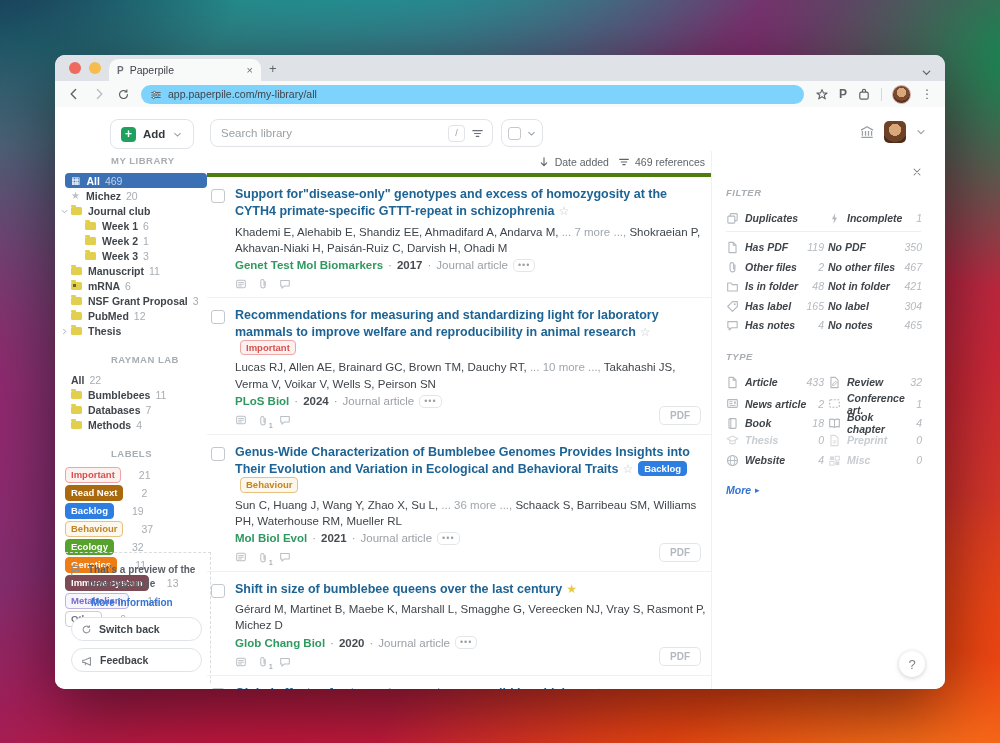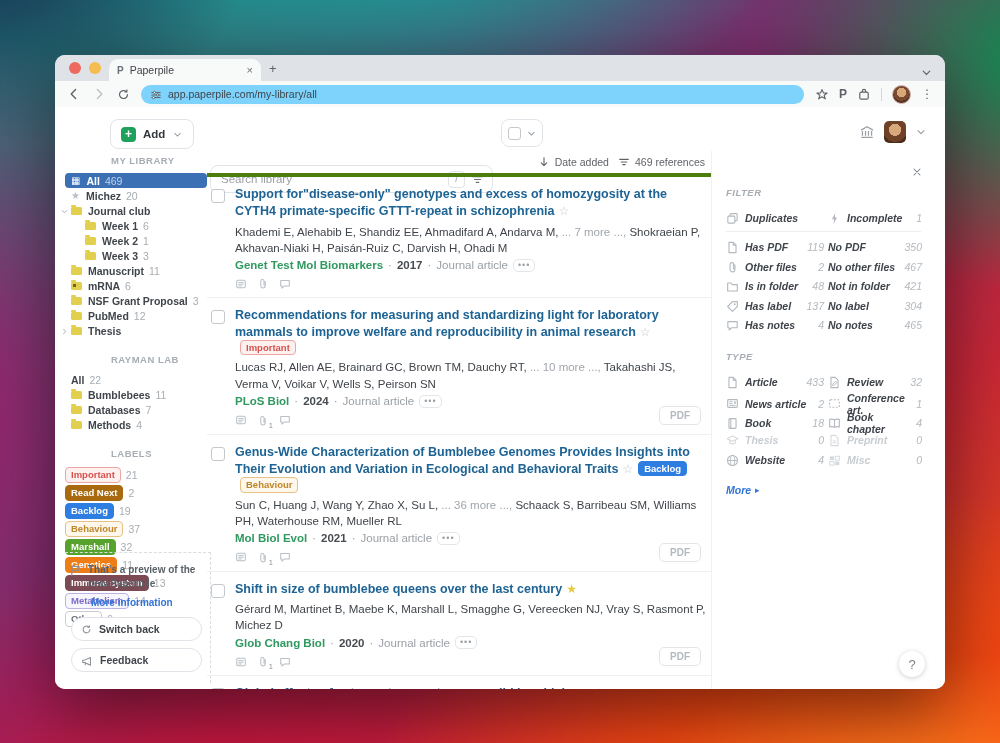--- a/index.html
+++ b/index.html
@@ -39,21 +39,21 @@
     radial-gradient(circle at 50% 38%, #d8a87a 0 34%, #7a4a2e 35% 60%, #5a3420 61%);border:1px solid #caa;}
   .ic{display:inline-block;vertical-align:middle;flex:none;}
   
   .app{position:absolute;left:0;top:52px;right:0;bottom:0;background:#fff;font-size:11px;color:#3f444a;}
   .addbtn{position:absolute;left:55px;top:12px;height:28px;border:1px solid #e0e3e7;border-radius:8px;
     display:flex;align-items:center;gap:7px;padding:0 10px;background:#fff;}
   .addsq{width:15px;height:15px;border-radius:4px;background:#1fa15d;color:#fff;font-size:12px;
     line-height:15px;text-align:center;font-weight:700;}
   .addbtn b{font-size:11.5px;color:#33383d;}
   .searchbox{position:absolute;left:155px;top:12px;width:283px;height:28px;border:1px solid #e0e3e7;
-    border-radius:8px;display:flex;align-items:center;padding:0 8px;gap:6px;box-sizing:border-box;margin-top:46px;}
+    border-radius:8px;display:flex;align-items:center;padding:0 8px;gap:6px;box-sizing:border-box;}
   .searchbox input{border:none;outline:none;flex:1;font-size:11.5px;font-family:inherit;color:#3f444a;}
   .searchbox input::placeholder{color:#9aa0a6;}
   .slash{width:15px;height:15px;border:1px solid #e0e3e7;border-radius:4px;color:#9aa0a6;font-size:9px;
     text-align:center;line-height:15px;}
   .selbtn{position:absolute;left:446px;top:12px;width:42px;height:28px;border:1px solid #e0e3e7;
     border-radius:8px;display:flex;align-items:center;justify-content:center;gap:5px;box-sizing:border-box;}
   .cbx{width:11px;height:11px;border:1.3px solid #c3c8cd;border-radius:3px;background:#fff;}
   .topright{position:absolute;right:18px;top:14px;display:flex;align-items:center;gap:9px;color:#9aa0a6;}
   .appavatar{width:22px;height:22px;border-radius:5px;background:
     radial-gradient(circle at 50% 40%, #d8a87a 0 35%, #6e4226 36% 70%, #4a2c18 71%);}
@@ -70,21 +70,21 @@
   .fold{display:inline-block;width:11px;height:8px;background:#e3cf4e;border-radius:1.5px;
     position:relative;margin-right:6px;flex:none;}
   .fold::before{content:"";position:absolute;top:-2px;left:0;width:5px;height:2px;background:#e3cf4e;
     border-radius:1px 1px 0 0;}
   .fold.shared::after{content:"";position:absolute;left:2px;top:2px;width:3px;height:3px;background:#6b6230;}
   .gridic{font-family:"DejaVu Sans",sans-serif;font-size:10px;margin-right:6px;line-height:1;}
   .staric{color:#b9bfc5;font-size:10px;margin-right:6px;font-family:"DejaVu Sans",sans-serif;line-height:1;}
   .twist{position:absolute;left:-5px;color:#9aa0a6;}
   .lrow{display:flex;align-items:center;height:18px;font-size:10.5px;}
   .pill{border:1px solid;border-radius:4px;padding:1px 5px;font-size:9.5px;font-weight:700;line-height:1.2;}
-  .lrow .cnt{margin-left:5px;color:#a7adb3;}
+  .lrow .cnt{margin-left:18px;color:#a7adb3;}
   .preview{position:absolute;left:0;right:-4px;bottom:6px;border-top:1px dashed #d9dce0;
     border-right:1px dashed #d9dce0;padding:10px 6px 4px 4px;}
   .pvtext{display:flex;gap:6px;font-size:10px;font-weight:700;color:#5a6067;line-height:1.35;}
   .pvlink{color:#3374d6;font-size:10px;font-weight:700;margin:7px 0 9px 22px;}
   .pvbtn{height:22px;border:1px solid #e0e3e7;border-radius:12px;background:#fff;display:flex;
     align-items:center;gap:7px;padding:0 9px;margin:0 2px 7px 2px;font-size:10.5px;font-weight:700;
     color:#40454b;}
   
   .list{position:absolute;left:152px;top:44px;width:504px;bottom:0;overflow:hidden;}
   .listhead{height:22px;display:flex;align-items:center;justify-content:flex-end;gap:5px;
@@ -437,21 +437,21 @@
         </div>
         <div class="lrow">
           <span class="pill" style="color: rgb(255, 255, 255); background: rgb(46, 125, 224); border-color: rgb(46, 125, 224);">Backlog</span>
           <span class="cnt">19</span>
         </div>
         <div class="lrow">
           <span class="pill" style="color: rgb(191, 134, 40); background: rgb(253, 247, 236); border-color: rgb(231, 193, 131);">Behaviour</span>
           <span class="cnt">37</span>
         </div>
         <div class="lrow">
-          <span class="pill" style="color: rgb(255, 255, 255); background: rgb(86, 162, 44); border-color: rgb(86, 162, 44);">Marshall</span>
+          <span class="pill" style="color: rgb(255, 255, 255); background: rgb(86, 162, 44); border-color: rgb(86, 162, 44);">Ecology</span>
           <span class="cnt">32</span>
         </div>
         <div class="lrow">
           <span class="pill" style="color: rgb(255, 255, 255); background: rgb(238, 125, 21); border-color: rgb(238, 125, 21);">Genetics</span>
           <span class="cnt">11</span>
         </div>
         <div class="lrow">
           <span class="pill" style="color: rgb(255, 255, 255); background: rgb(123, 74, 84); border-color: rgb(123, 74, 84);">Immune system</span>
           <span class="cnt">13</span>
         </div>
@@ -671,21 +671,21 @@
               <span>Not in folder</span>
               <span class="fcnt">421</span>
             </span>
         </div>
         <div class="frow">
           <span class="fcell">
               <span class="fic"><svg class="ic" width="13" height="13" viewBox="0 0 14 14">
                   <use href="#i-tag"></use>
                 </svg></span>
               <span>Has label</span>
-              <span class="fcnt">137</span>
+              <span class="fcnt">165</span>
             </span>
           <span class="fcell">
               <span>No label</span>
               <span class="fcnt">304</span>
             </span>
         </div>
         <div class="frow">
           <span class="fcell">
               <span class="fic"><svg class="ic" width="13" height="13" viewBox="0 0 14 14">
                   <use href="#i-comment"></use>

